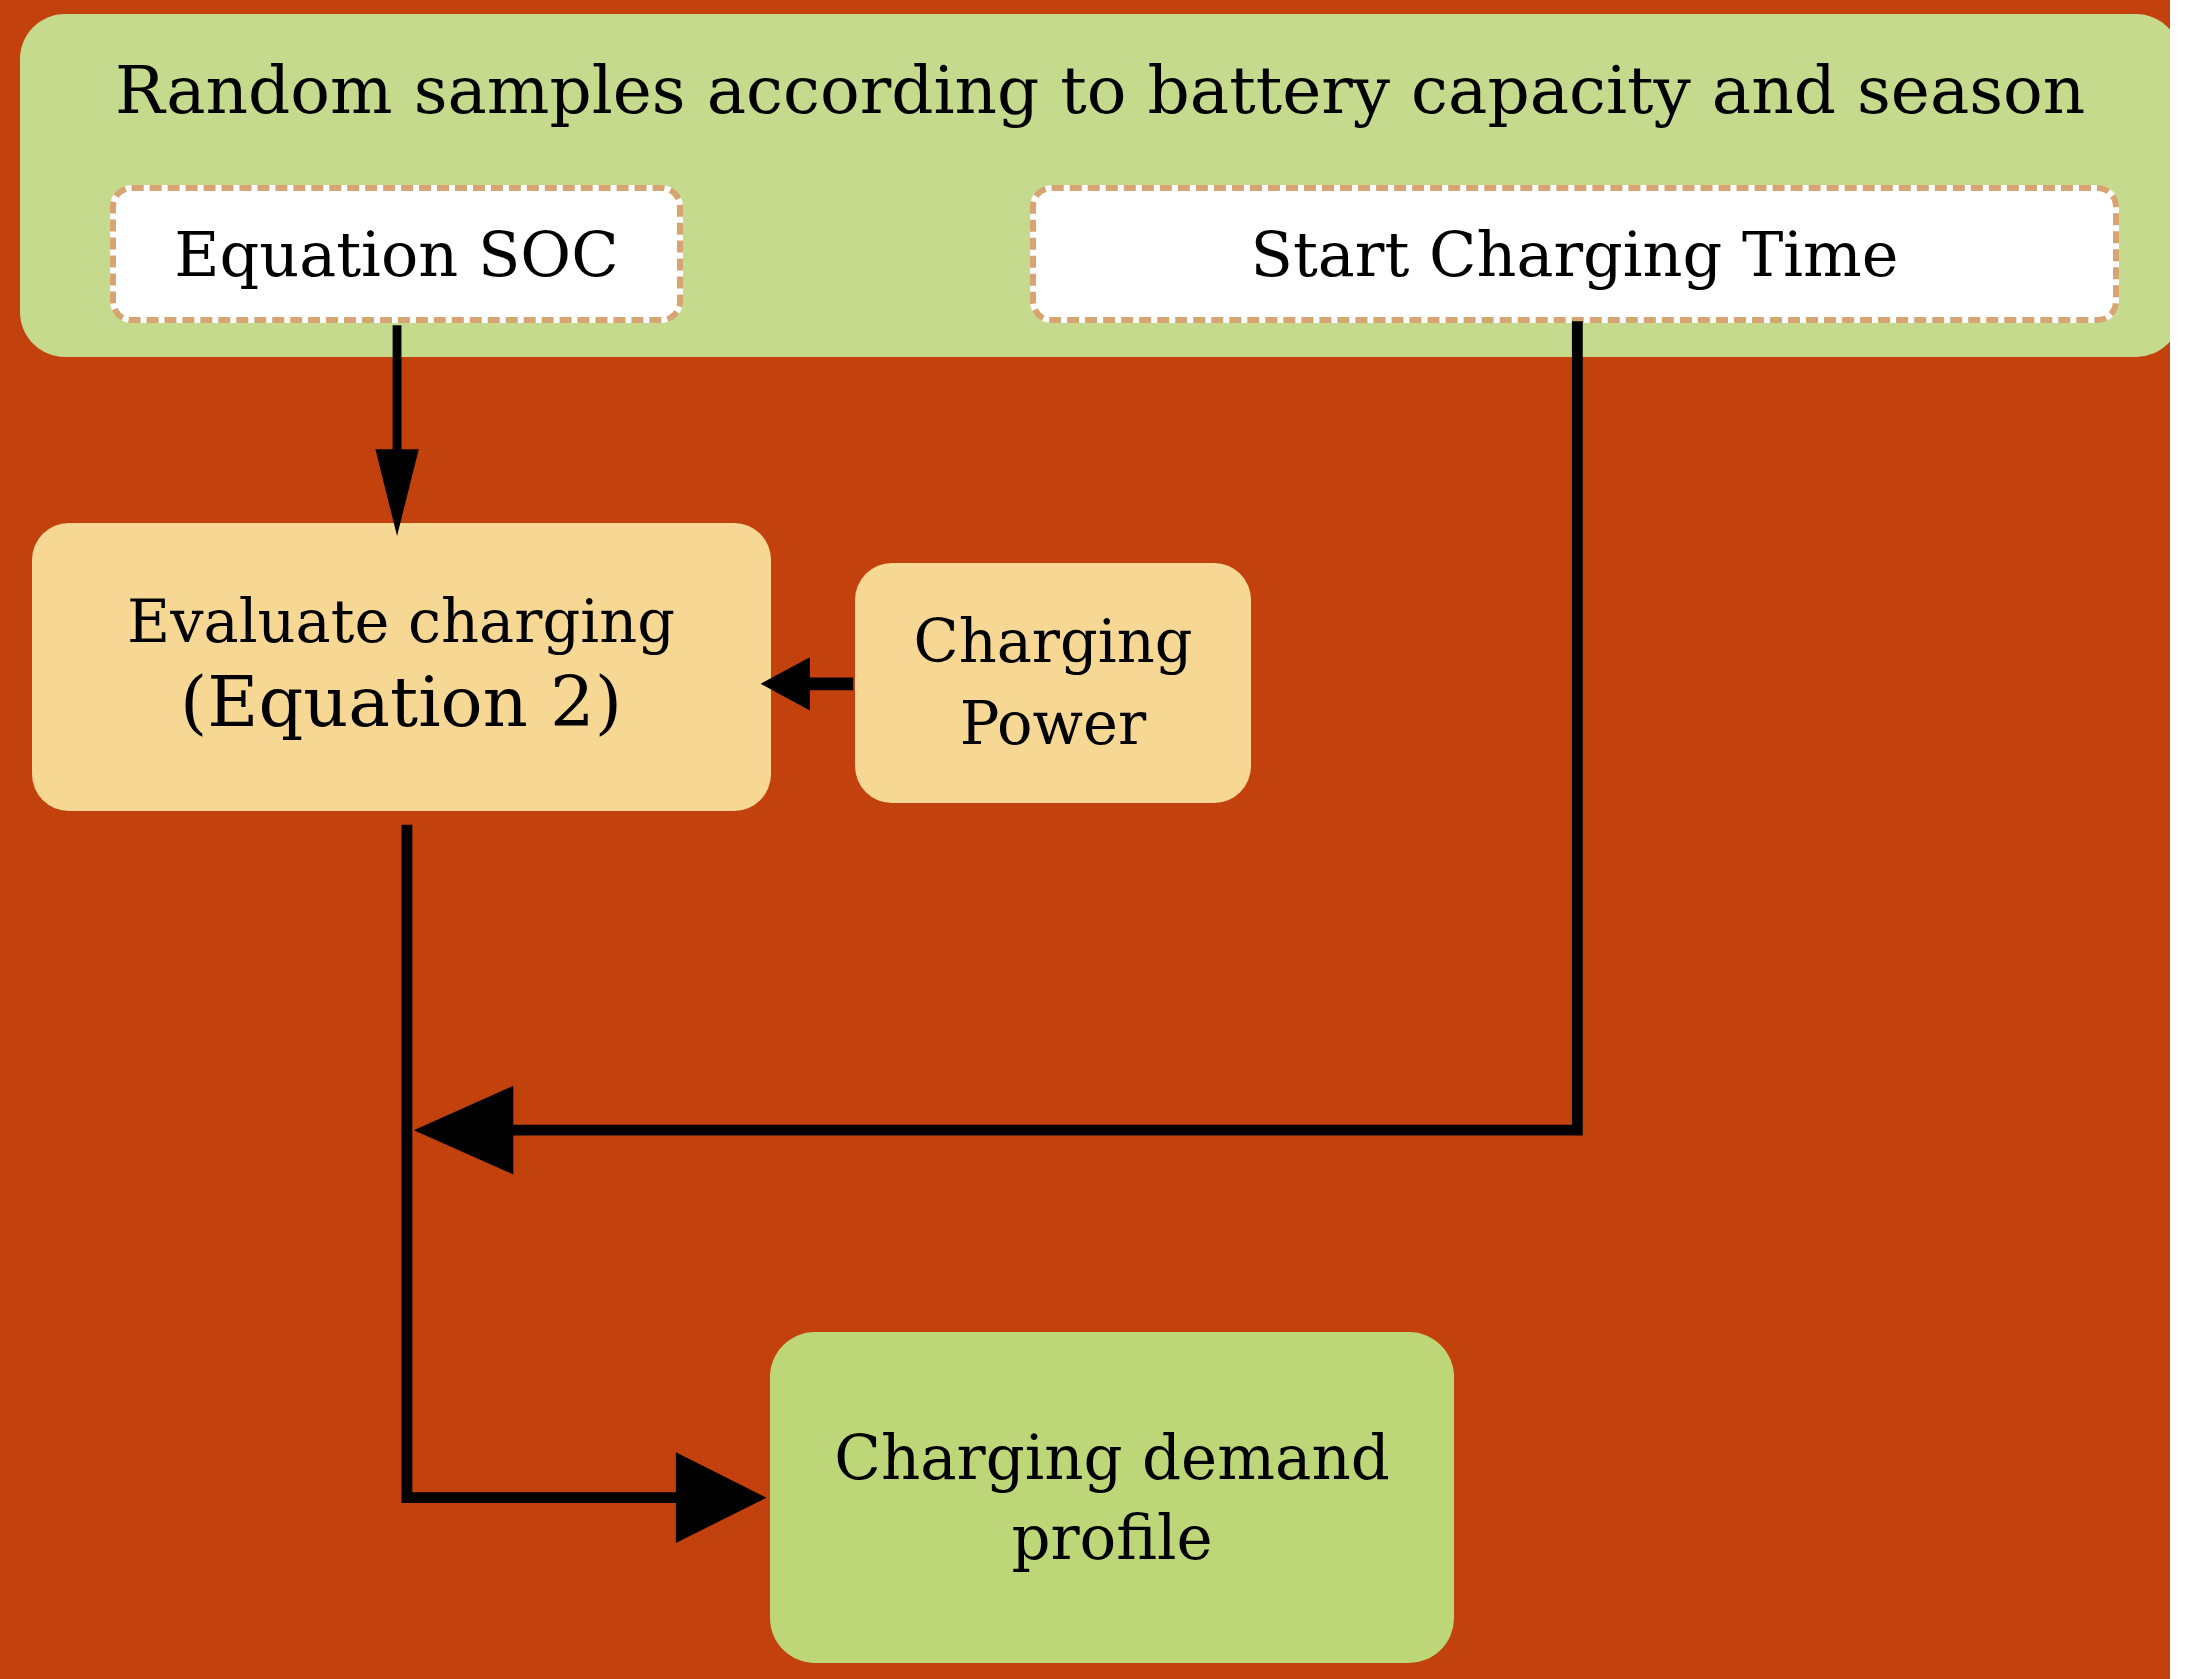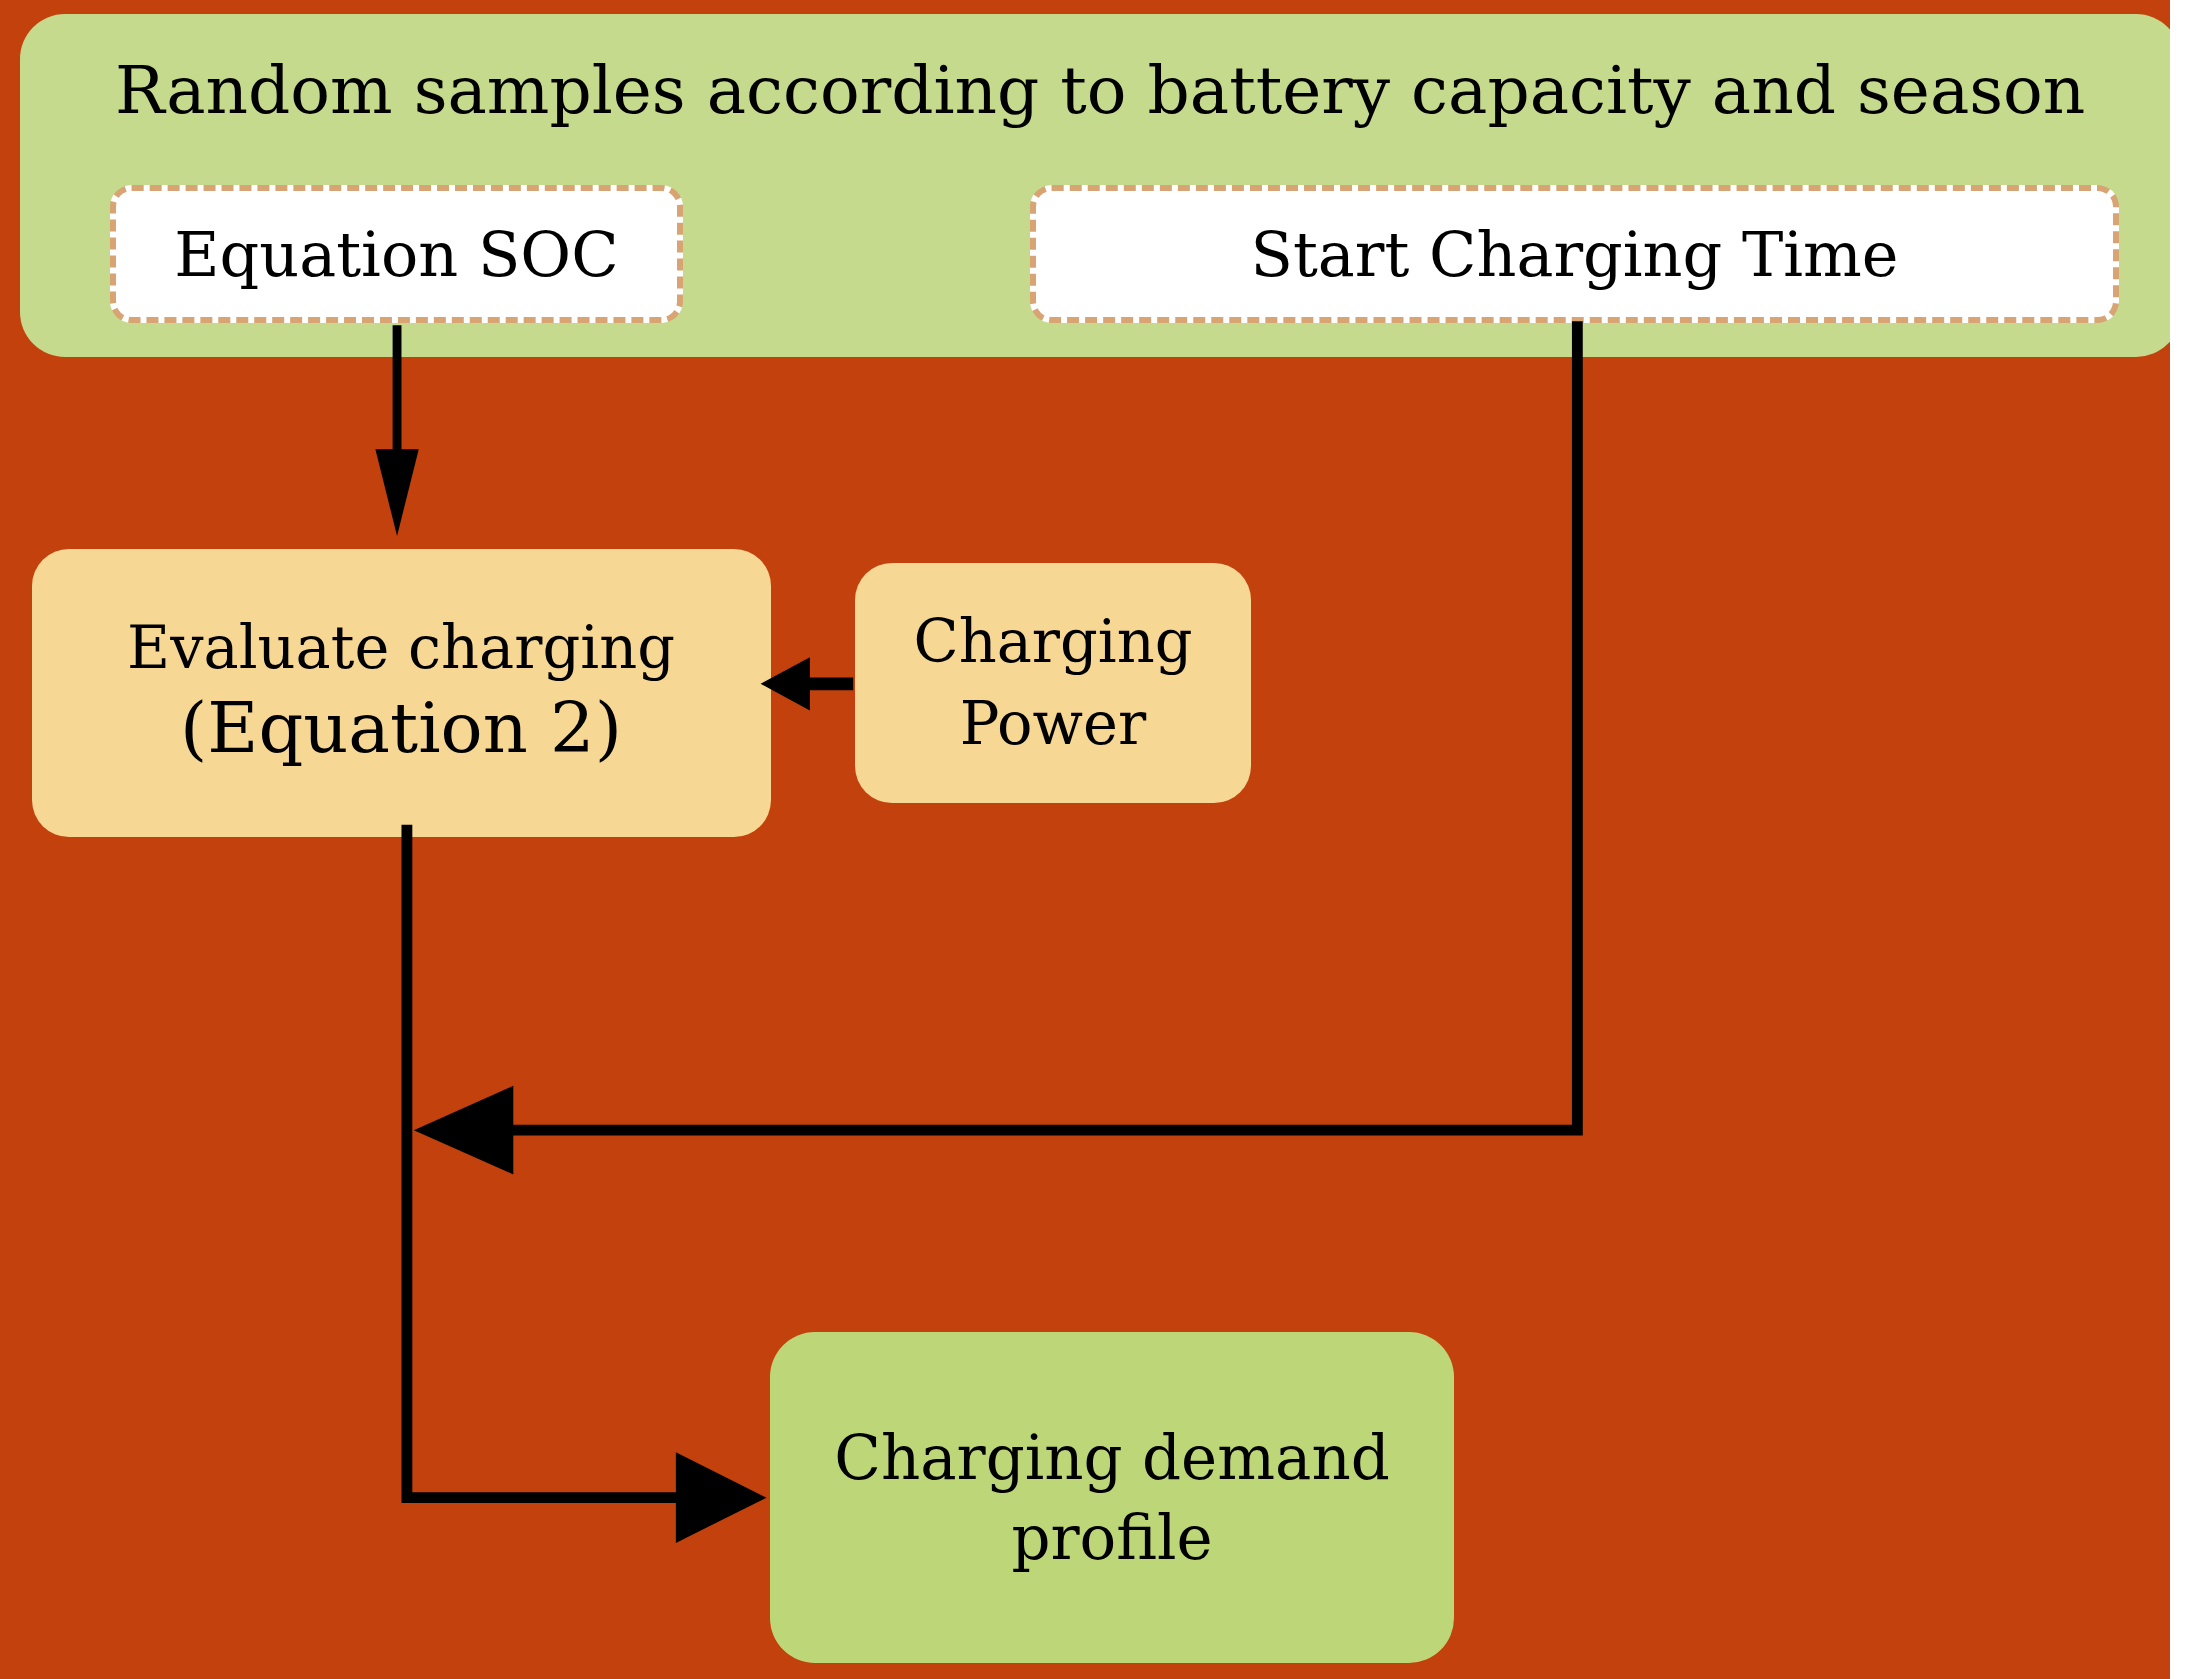--- a/index.html
+++ b/index.html
@@ -53,21 +53,21 @@
     background: var(--process-orange, #f6d794);
     border-radius: 37px;
     display: flex;
     flex-direction: column;
     align-items: center;
     justify-content: center;
     text-align: center;
     font-size: 59px;
     line-height: 1.22;
   }
-  .process-evaluate { left: 31.5px;  top: 549px; width: 739px; height: 288px; }
+  .process-evaluate { left: 31.5px;  top: 523px; width: 739px; height: 288px; }
   .process-power    { left: 855px; top: 563px; width: 396px; height: 240px; gap: 10px; }
   .equation-note {
     font-size: 70px;
     line-height: 1.3;
   }
 
   
   .output-box {
     position: absolute;
     left: 770px; top: 1332px;

